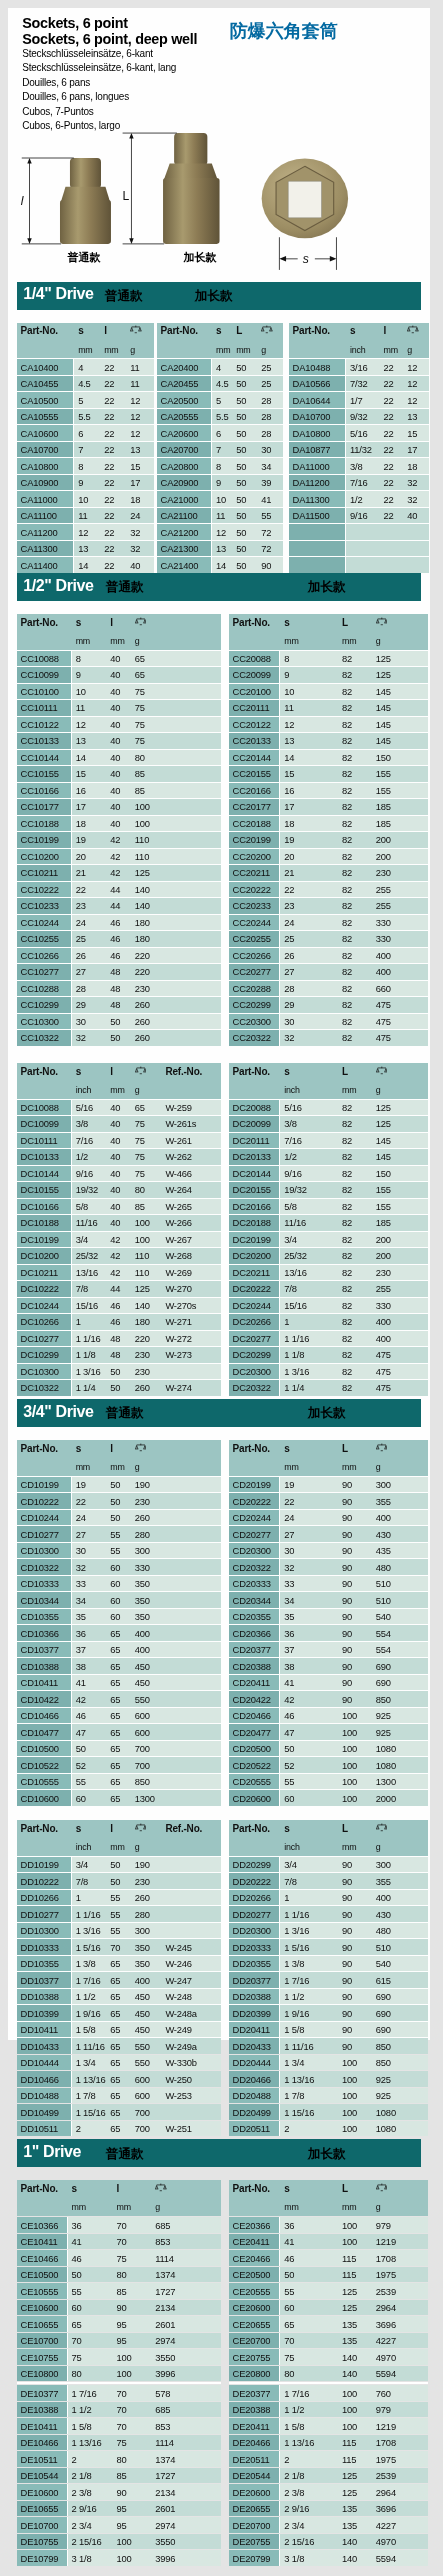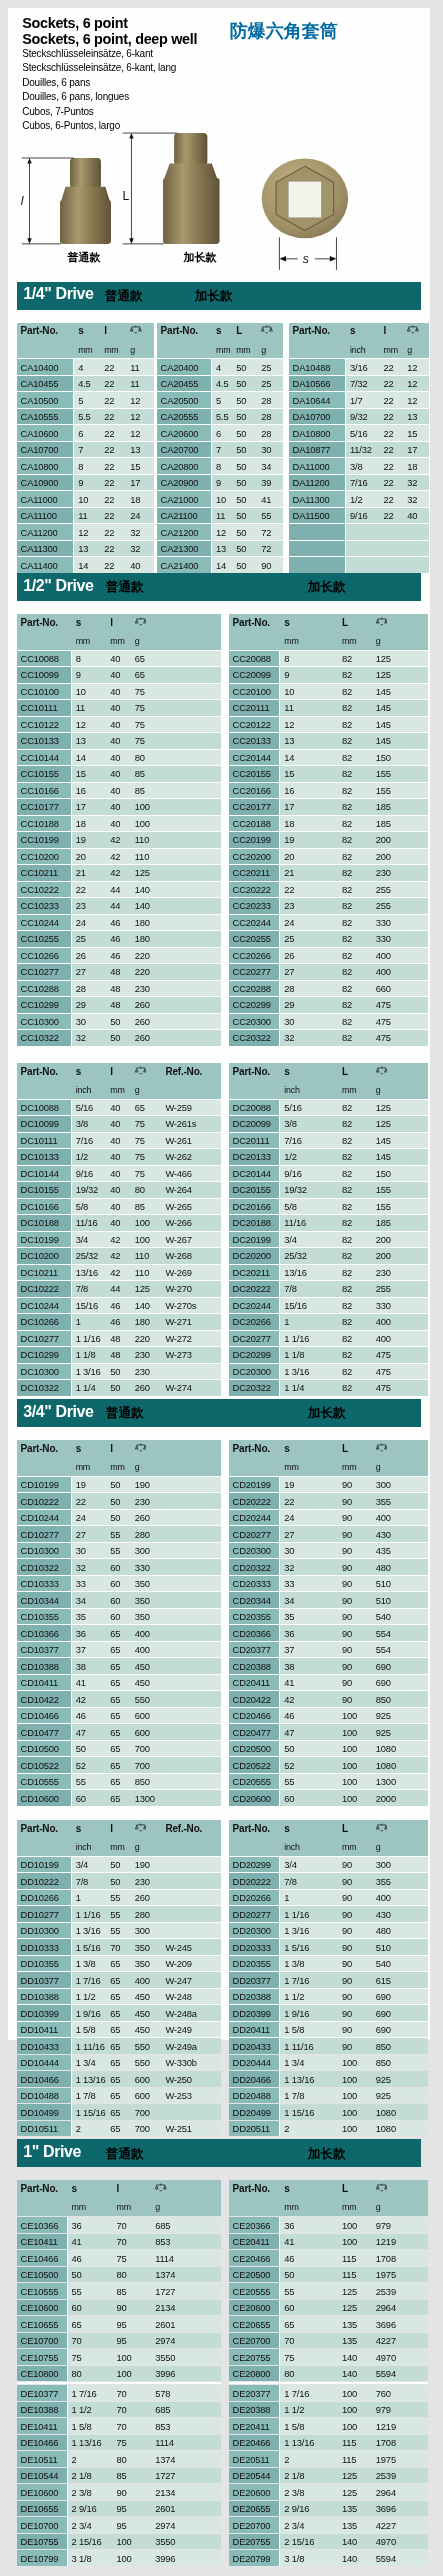--- a/index.html
+++ b/index.html
@@ -1591,21 +1591,21 @@
                 <td>1 5/16</td>
                 <td>70</td>
                 <td>350</td>
                 <td>W-245</td>
               </tr>
               <tr class="odd">
                 <td class="part">DD10355</td>
                 <td>1 3/8</td>
                 <td>65</td>
                 <td>350</td>
-                <td>W-209</td>
+                <td>W-246</td>
               </tr>
               <tr class="even">
                 <td class="part">DD10377</td>
                 <td>1 7/16</td>
                 <td>65</td>
                 <td>400</td>
                 <td>W-247</td>
               </tr>
               <tr class="odd">
                 <td class="part">DD10388</td>

